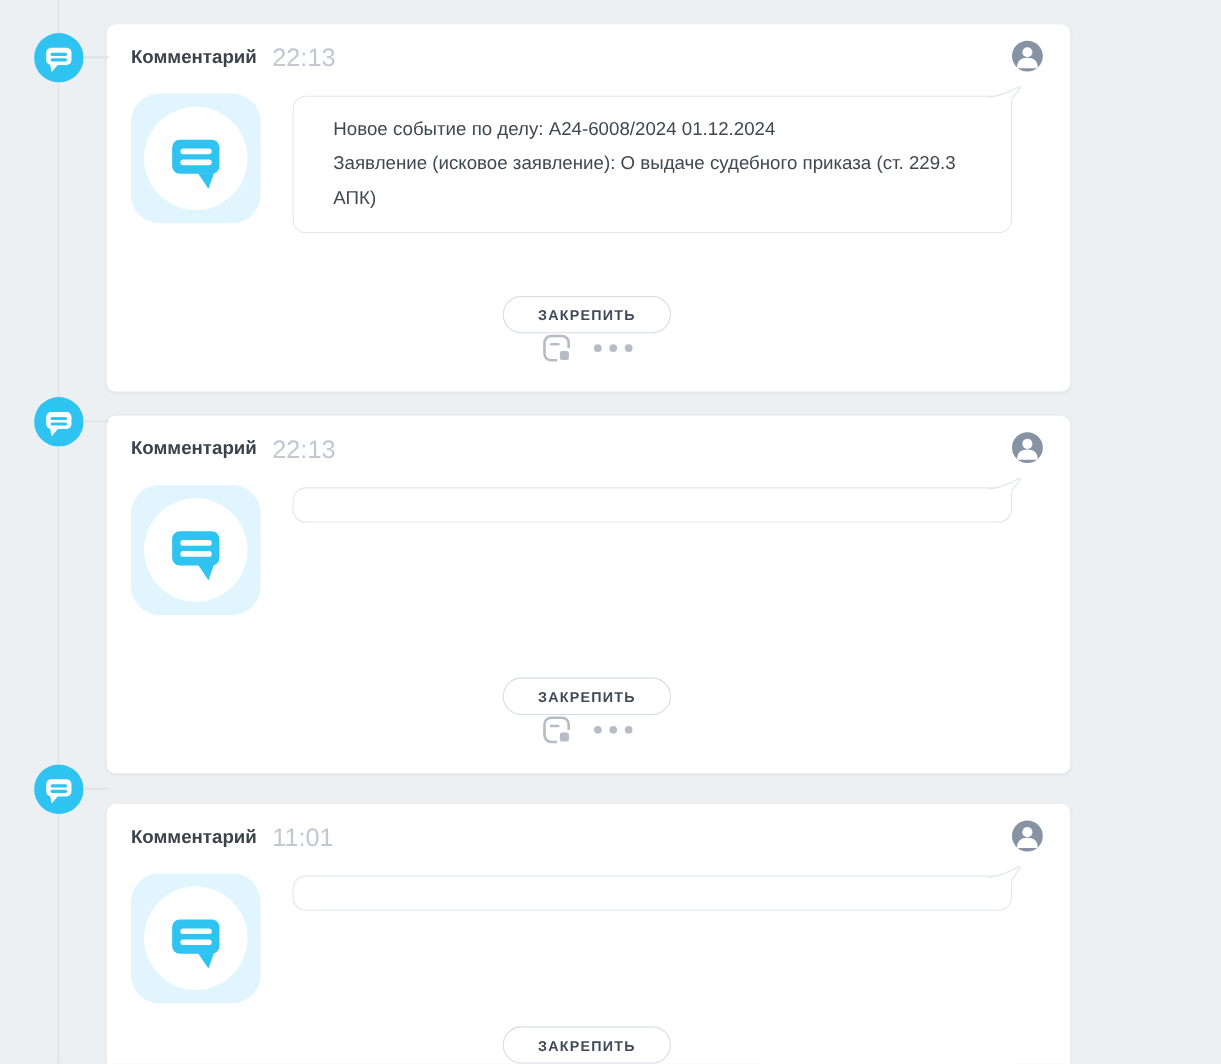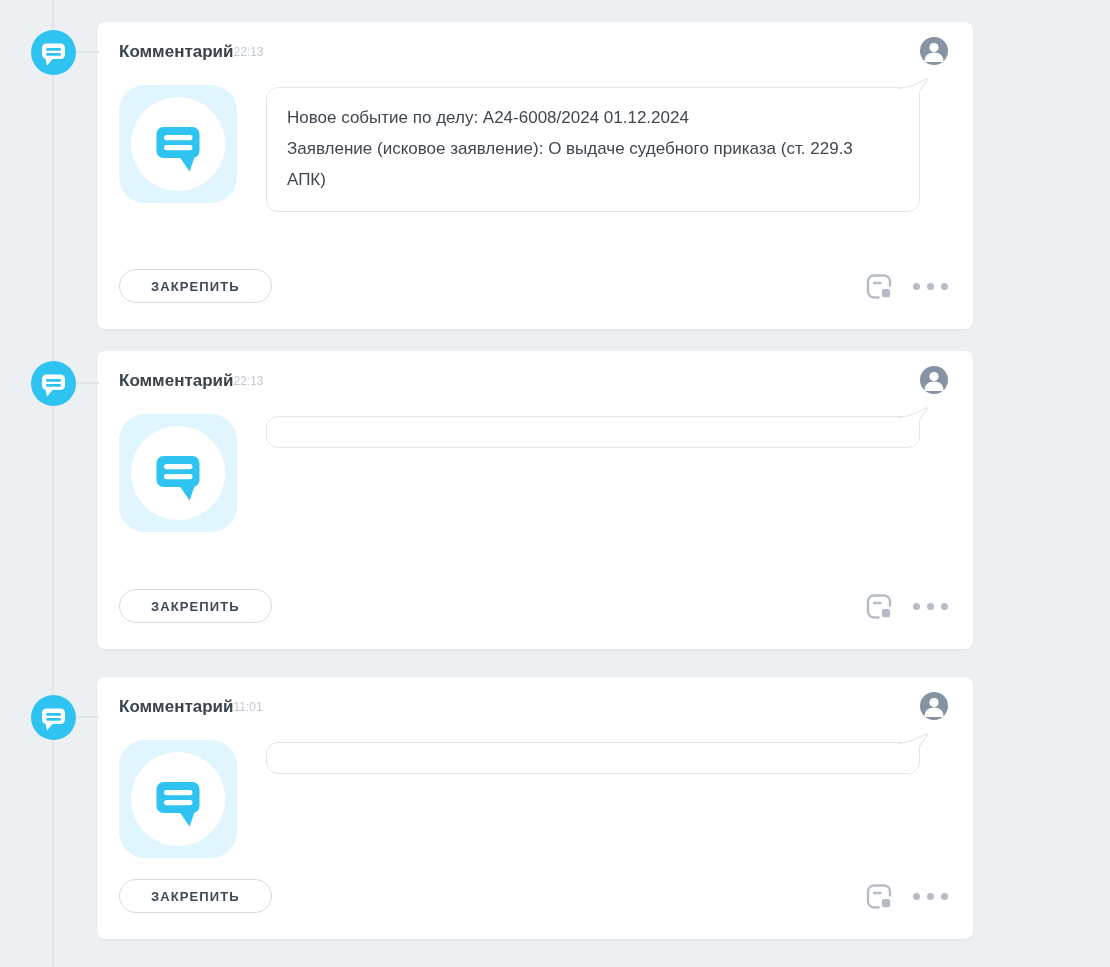--- a/index.html
+++ b/index.html
@@ -37,44 +37,45 @@
     background: #ffffff; border-radius: 8px;
     box-shadow: 0 1px 3px rgba(50,62,74,0.07);
     padding: 16px 25px 26px 22px;
     margin-bottom: 22px;
     position: relative;
   }
   .card:nth-child(2) { margin-bottom: 28px; }
 
   .card-header { display: flex; align-items: center; height: 28px; }
   .card-title { font-size: 17px; font-weight: 700; color: #3a434c; }
-  .card-time  { font-size: 12px; color: #c2c8d0; }
+  .card-time  { font-size: 23px; color: #c2c8d0; margin-left: 14px; }
   .avatar {
     margin-left: auto; width: 28px; height: 28px; border-radius: 50%;
     background: #8593a3; overflow: hidden; display: block; margin-top: -2px;
   }
 
   .card-body { display: flex; align-items: flex-start; margin-top: 19px; }
   .tile {
     flex: 0 0 118px; height: 118px; border-radius: 26px;
     background: #e0f5fd; margin-right: 29px;
   }
   .bubble {
     position: relative; flex: 1; margin-right: 28px; margin-top: 2px;
     background: #fff; border: 1px solid #e4e7ea;
     border-radius: 12px; border-top-right-radius: 0;
-    padding: 14px 24px 16px 20px;
+    padding: 14px 24px 16px 36px;
   }
   .bubble-tail { position: absolute; top: -10.5px; right: -8.5px; width: 30px; height: 22px; }
   .bubble-text { font-size: 17px; line-height: 31px; color: #3f4850; }
   .msg-link { color: #2e76bf; cursor: pointer; }
 
   .card-footer {
     display: flex; align-items: center; justify-content: space-between;
     margin-top: 57px;
+    flex-direction: column;
   }
   .card:last-child .card-footer { margin-top: 21px; }
   .pin-btn {
     height: 34px; padding: 0 31px; background: #fff;
     border: 1.5px solid #d7dce1; border-radius: 17px;
     font-family: inherit; font-size: 13px; font-weight: 700;
     letter-spacing: 1.1px; color: #3f4a59; cursor: pointer;
   }
   .footer-icons { display: flex; align-items: center; }
   .note-icon { width: 27px; height: 27px; display: block; cursor: pointer; }

